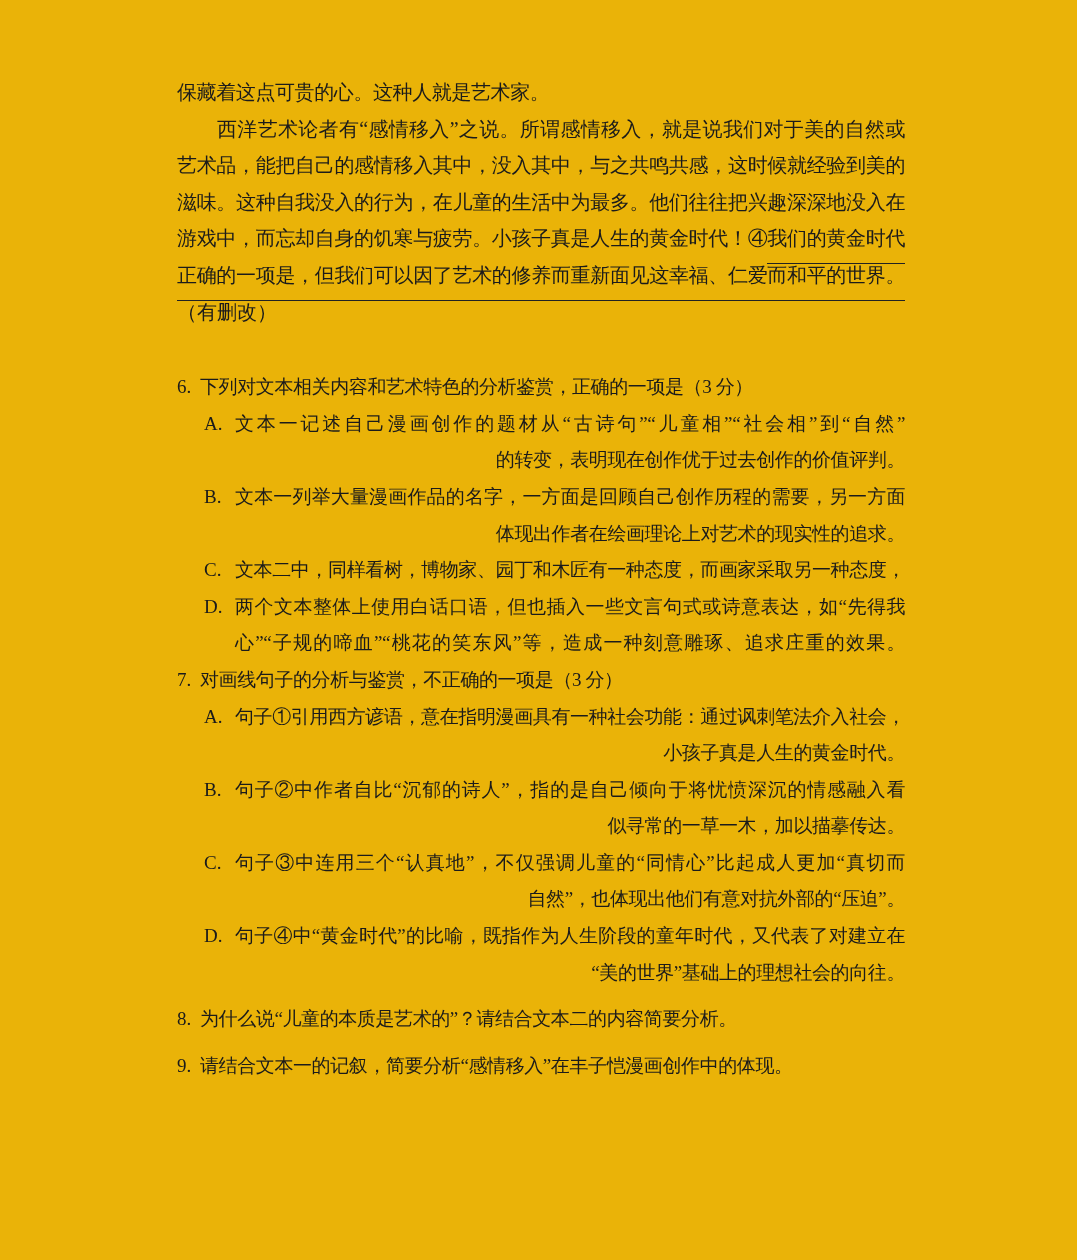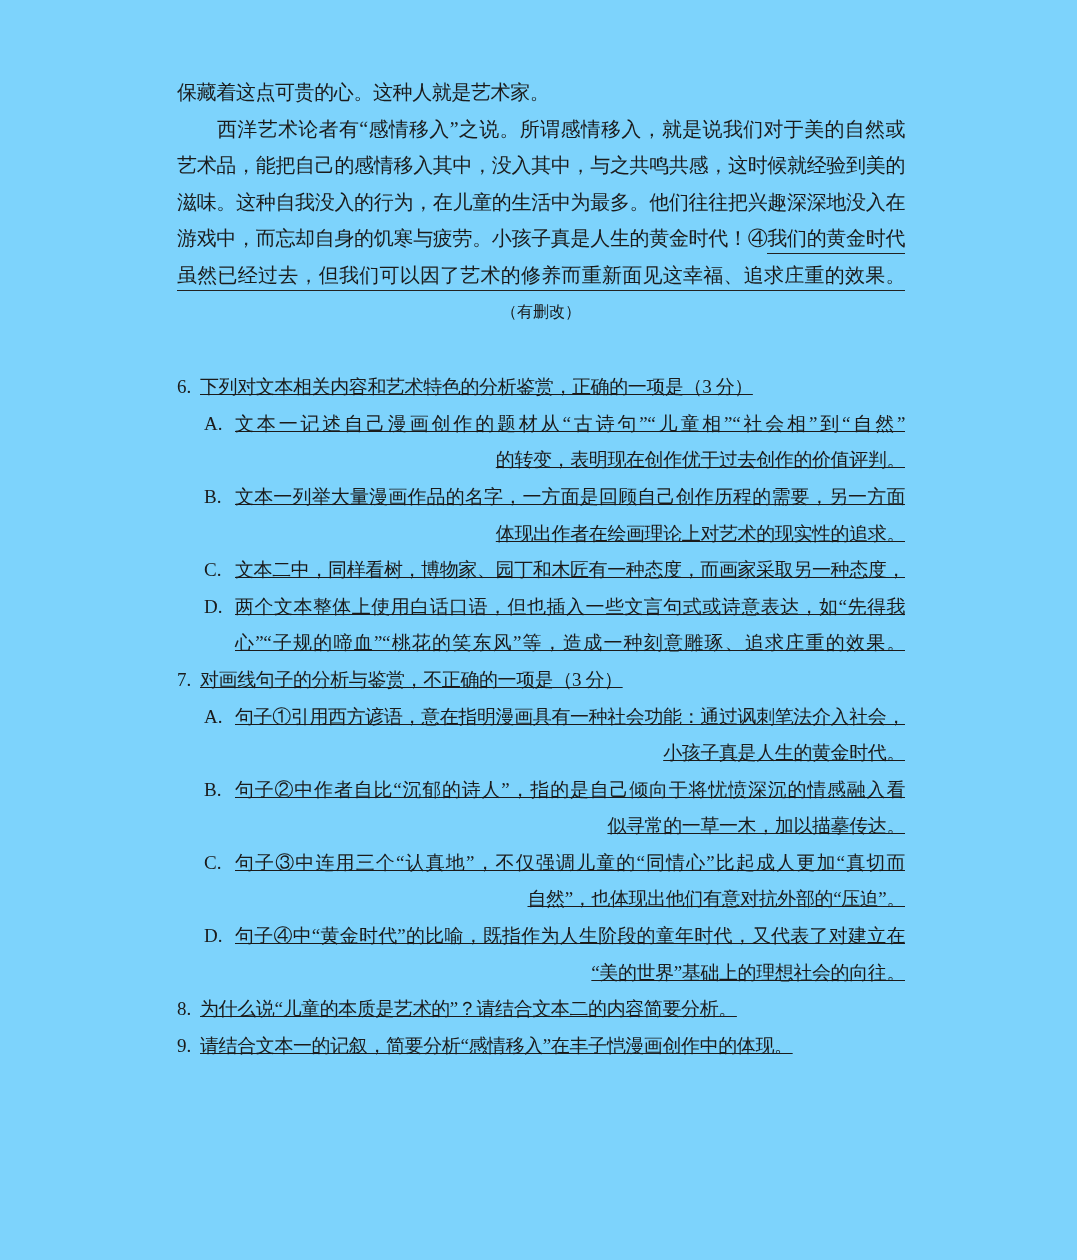--- a/index.html
+++ b/index.html
@@ -4,21 +4,21 @@
 <style>
   html, body {
     margin: 0;
     padding: 0;
     background: #ffffff;
   }
   .page {
     position: relative;
     width: 1077px;
     height: 1260px;
-    background: #7dd3fc;
+    background: #eab308;
     box-sizing: border-box;
     padding: 74px 172px 0 177px;
     color: #1b1b1b;
     font-family: "Liberation Serif", "DejaVu Serif", serif;
     overflow: hidden;
   }
   
   .passage .p-line {
     font-size: 20px;
     letter-spacing: -0.4px;
@@ -27,36 +27,36 @@
     white-space: nowrap;
   }
   .p-line.indent { text-indent: 40px; }
   .fill {
     text-align: justify;
     text-align-last: justify;
     white-space: normal !important;
   }
   .u {
     border-bottom: 1.5px solid #222222;
-    padding-bottom: 4px;
+    padding-bottom: 14px;
   }
   .attribution {
-    font-size: 16px;
+    font-size: 20px;
     line-height: 36.6px;
     height: 36.6px;
-    text-align: center;
+    text-align: left;
   }
   
   .questions {
     margin-top: 39px;
     font-size: 19px;
     letter-spacing: -0.4px;
   }
-  .question { margin: 0; text-decoration: underline; }
-  .question.gap { }
+  .question { margin: 0; }
+  .question.gap { margin-top: 10px; }
   .q-stem {
     line-height: 36.6px;
     height: 36.6px;
     white-space: nowrap;
   }
   .q-num {
     display: inline-block;
     width: 23px;
     letter-spacing: 0;
   }
@@ -78,21 +78,21 @@
 </head>
 <body>
 
 <div class="page">
   <div class="passage">
       <div class="p-line"><span>保藏着这点可贵的心。这种人就是艺术家。</span></div>
       <div class="p-line fill indent"><span>西洋艺术论者有“感情移入”之说。所谓感情移入，就是说我们对于美的自然或</span></div>
       <div class="p-line fill"><span>艺术品，能把自己的感情移入其中，没入其中，与之共鸣共感，这时候就经验到美的</span></div>
       <div class="p-line fill"><span>滋味。这种自我没入的行为，在儿童的生活中为最多。他们往往把兴趣深深地没入在</span></div>
       <div class="p-line fill"><span>游戏中，而忘却自身的饥寒与疲劳。小孩子真是人生的黄金时代！④</span><span class="u">我们的黄金时代</span></div>
-      <div class="p-line fill"><span class="u">虽然已经过去，但我们可以因了艺术的修养而重新面见这幸福、追求庄重的效果。</span></div>
+      <div class="p-line fill"><span class="u">正确的一项是，但我们可以因了艺术的修养而重新面见这幸福、仁爱而和平的世界。</span></div>
     </div>
   <div class="attribution">（有删改）</div>
   <div class="questions">
       <div class="question">
         <div class="q-stem"><span class="q-num">6.</span><span>下列对文本相关内容和艺术特色的分析鉴赏，正确的一项是（3 分）</span></div>
         <div class="opt-line fill"><span class="opt-label">A.</span><span>文本一记述自己漫画创作的题材从“古诗句”“儿童相”“社会相”到“自然”</span></div>
         <div class="opt-line"><span>的转变，表明现在创作优于过去创作的价值评判。</span></div>
         <div class="opt-line fill"><span class="opt-label">B.</span><span>文本一列举大量漫画作品的名字，一方面是回顾自己创作历程的需要，另一方面</span></div>
         <div class="opt-line"><span>体现出作者在绘画理论上对艺术的现实性的追求。</span></div>
         <div class="opt-line fill"><span class="opt-label">C.</span><span>文本二中，同样看树，博物家、园丁和木匠有一种态度，而画家采取另一种态度，</span></div>

